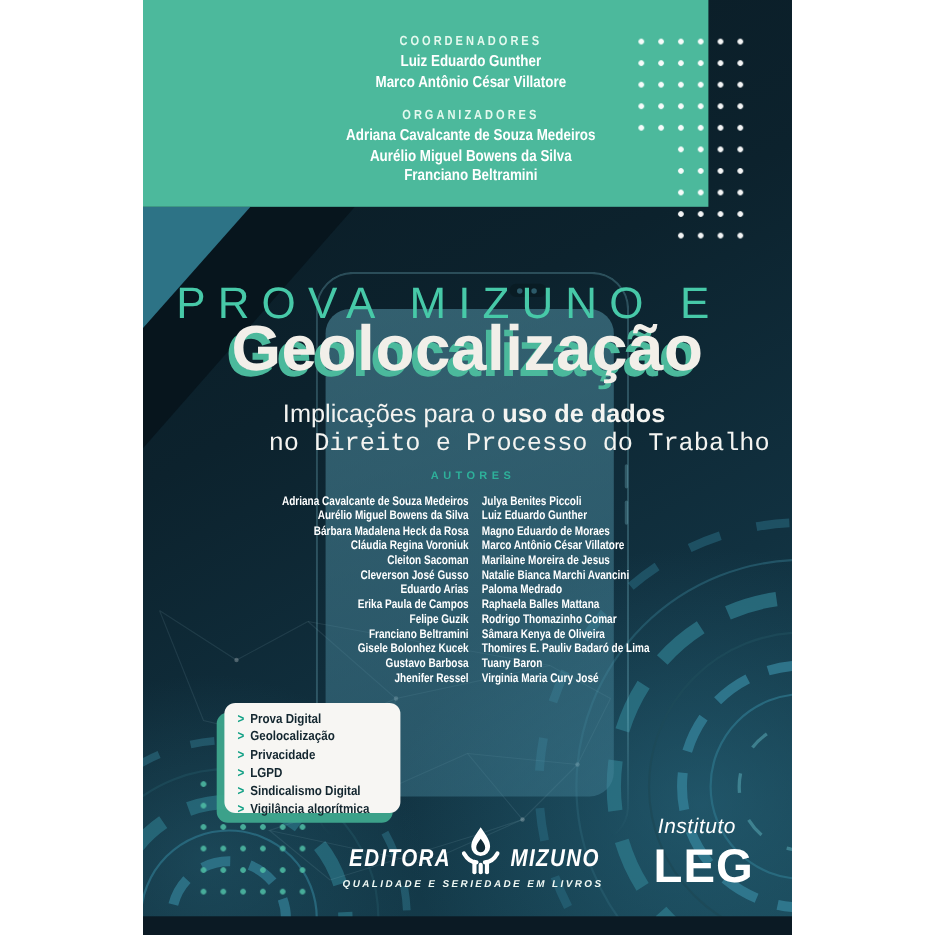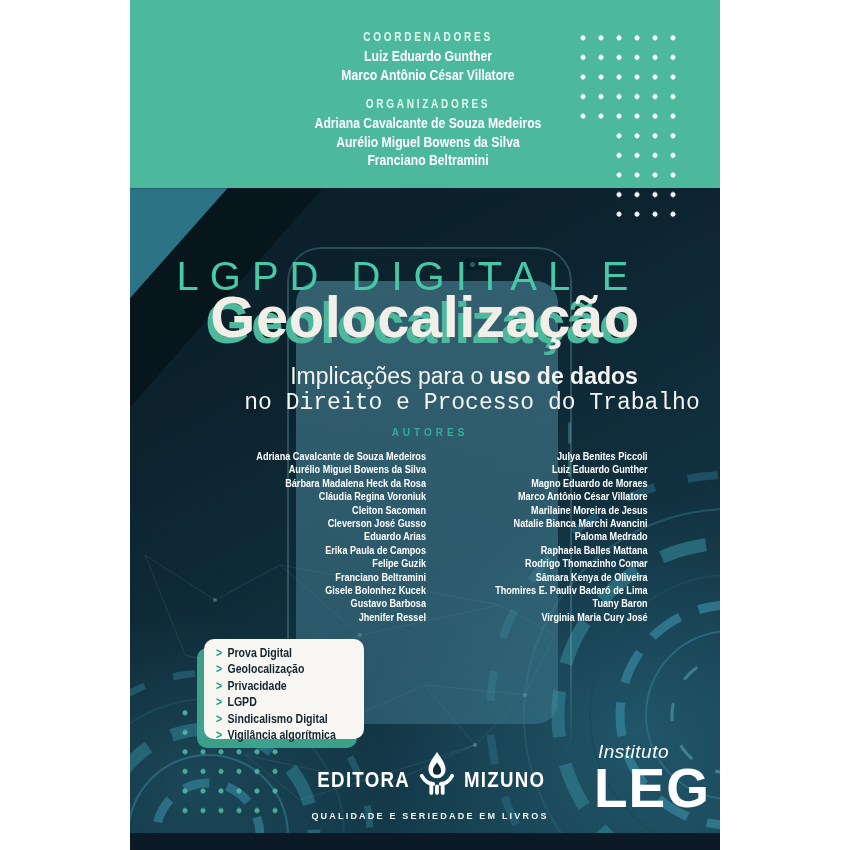--- a/index.html
+++ b/index.html
@@ -4,21 +4,21 @@
 <style>
   html,body{margin:0;padding:0;background:#ffffff;}
   .page{position:relative;width:850px;height:850px;background:#ffffff;overflow:hidden;
         font-family:"Liberation Sans",sans-serif;}
   .cover{position:absolute;left:130px;top:0;width:590px;height:850px;overflow:hidden;
          background:linear-gradient(152deg,#0a1a23 0%,#0c222d 38%,#113140 68%,#174454 100%);}
   .glow{position:absolute;inset:0;
         background:radial-gradient(420px 360px at 86% 86%,rgba(47,116,140,0.45),transparent 65%),
                    radial-gradient(300px 260px at 10% 92%,rgba(45,110,130,0.35),transparent 65%);}
   
-  .band{position:absolute;left:0;top:0;width:590px;height:188px;background:#4cb99c;}
+  .band{position:absolute;left:0;top:0;width:514px;height:188px;background:#4cb99c;}
   .band-inner{position:absolute;left:6px;top:0;width:584px;text-align:center;color:#fff;
               transform:scaleX(.84);transform-origin:center top;}
   .role-label{margin-top:30px;font-size:12px;font-weight:bold;letter-spacing:3.2px;color:#e3f9ee;}
   .role-label.second{margin-top:13px;}
   .role-name{font-size:14.5px;font-weight:bold;line-height:18.5px;color:#ffffff;}
   .role-names{margin-top:3px;}
   
   .dots{position:absolute;background-image:radial-gradient(circle at 9px 9.8px,rgba(255,255,255,0.95) 2.2px,transparent 2.9px);
         background-size:18px 19.6px;}
   .dots-a{left:444px;top:28px;width:108px;height:98px;}
@@ -46,51 +46,51 @@
   .camera-pill i.l1{left:7px;} .camera-pill i.l2{left:20px;}
   .side-btn{position:absolute;left:438px;width:3px;border-radius:2px;background:rgba(125,195,210,0.30);}
   .sb1{top:422px;height:22px;} .sb2{top:455px;height:22px;}
   
   .kicker{position:absolute;left:0;top:254px;width:556px;text-align:center;
           font-size:40px;letter-spacing:11px;color:#47c9a8;font-weight:normal;}
   .main-title{position:absolute;left:0;top:283px;width:590px;text-align:center;
               font-size:58px;font-weight:bold;color:#f2efe9;letter-spacing:0.5px;
               text-shadow:-5px 6px 0 #4bb99c;}
   .sub{position:absolute;left:0;width:590px;text-align:center;color:#f4f4f1;font-size:23px;line-height:27px;}
-  .sub1{top:363px;padding-left:33px;} .sub2{top:390px;font-family:Liberation Mono, monospace;}
+  .sub1{top:363px;} .sub2{top:390px;font-family:Liberation Mono, monospace;}
   .sub1 .shift{position:relative;left:6px;} .sub2 .shift{position:relative;left:47px;}
   .sub b{font-weight:bold;}
   
   .autores{position:absolute;left:0;top:427px;width:590px;text-align:center;transform:translateX(5px);
            font-size:10px;font-weight:bold;letter-spacing:4px;color:#2eb09a;}
   .cols{position:absolute;left:0;top:450px;width:590px;display:flex;gap:12px;justify-content:center;
         transform:translateX(7px);}
   .col{width:262px;color:#fff;font-size:11.4px;font-weight:bold;line-height:13.4px;}
-  .col-l{text-align:right;} .col-r{text-align:right;}
+  .col-l{text-align:right;} .col-r{text-align:left;}
   .col-l .aname{transform:scaleX(.8);transform-origin:right center;}
   .col-r .aname{transform:scaleX(.8);transform-origin:left center;}
   
   .topics{position:absolute;left:74px;top:639px;width:160px;height:100px;border-radius:10px;
           background:#f7f6f3;box-shadow:-7px 9px 0 rgba(62,167,141,0.95);
           padding:6px 8px 4px 12px;box-sizing:border-box;}
   .topic{display:flex;gap:6px;line-height:16.4px;font-size:12px;font-weight:bold;
          transform:scaleX(.88);transform-origin:left center;white-space:nowrap;}
   .topic .chev{color:#12a085;} .topic .tlabel{color:#13262f;}
   
   .strip{position:absolute;left:0;top:833px;width:590px;height:17px;background:#0b1a24;}
   
-  .pub{position:absolute;left:95px;top:749px;width:410px;text-align:center;color:#fff;}
+  .pub{position:absolute;left:95px;top:749px;width:410px;text-align:center;color:#fff;font-style:italic;}
   .pub-row{display:inline-flex;align-items:flex-end;gap:8px;}
   .pub-word{font-size:22px;font-weight:bold;letter-spacing:1.5px;transform:scaleX(.85);margin-bottom:4px;}
   .pub-word.w1{transform-origin:right center;} .pub-word.w2{transform-origin:left center;}
-  .pub-tag{margin-top:14px;font-size:9px;font-weight:bold;letter-spacing:2.2px;color:#eef7f3;}
+  .pub-tag{margin-top:1px;font-size:9px;font-weight:bold;letter-spacing:2.2px;color:#eef7f3;}
   
   .leg{position:absolute;left:428px;top:741px;width:140px;color:#fff;text-align:left;margin-left:36px;}
   .leg-top{font-size:19px;font-style:italic;margin-left:4px;letter-spacing:0.5px;}
-  .leg-main{font-size:55px;font-weight:bold;line-height:50px;letter-spacing:1px;}
+  .leg-main{font-size:43px;font-weight:bold;line-height:50px;letter-spacing:1px;}
   svg.decor{position:absolute;inset:0;pointer-events:none;}
 </style>
 </head>
 <body>
 
 <div class="page">
   <div class="cover">
     <div class="glow"></div>
 
     <div class="tri-dark"></div>
@@ -157,21 +157,21 @@
             <div class="role-name">Franciano Beltramini</div>
           </div>
       </div>
     </div>
 
     <div class="dots dots-a"></div>
     <div class="dots dots-b"></div>
     <div class="tdots tdots-a"></div>
     <div class="tdots tdots-b"></div>
 
-    <div class="kicker">LGPD DIGITAL E</div>
+    <div class="kicker">PROVA MIZUNO E</div>
     <div class="main-title">Geolocalização</div>
     <div class="sub sub1">
       <span class="shift"><span>Implicações para o </span><b>uso de dados</b></span>
     </div>
     <div class="sub sub2">
       <span class="shift">no Direito e Processo do Trabalho</span>
     </div>
 
     <div class="autores">AUTORES</div>
     <div class="cols">

